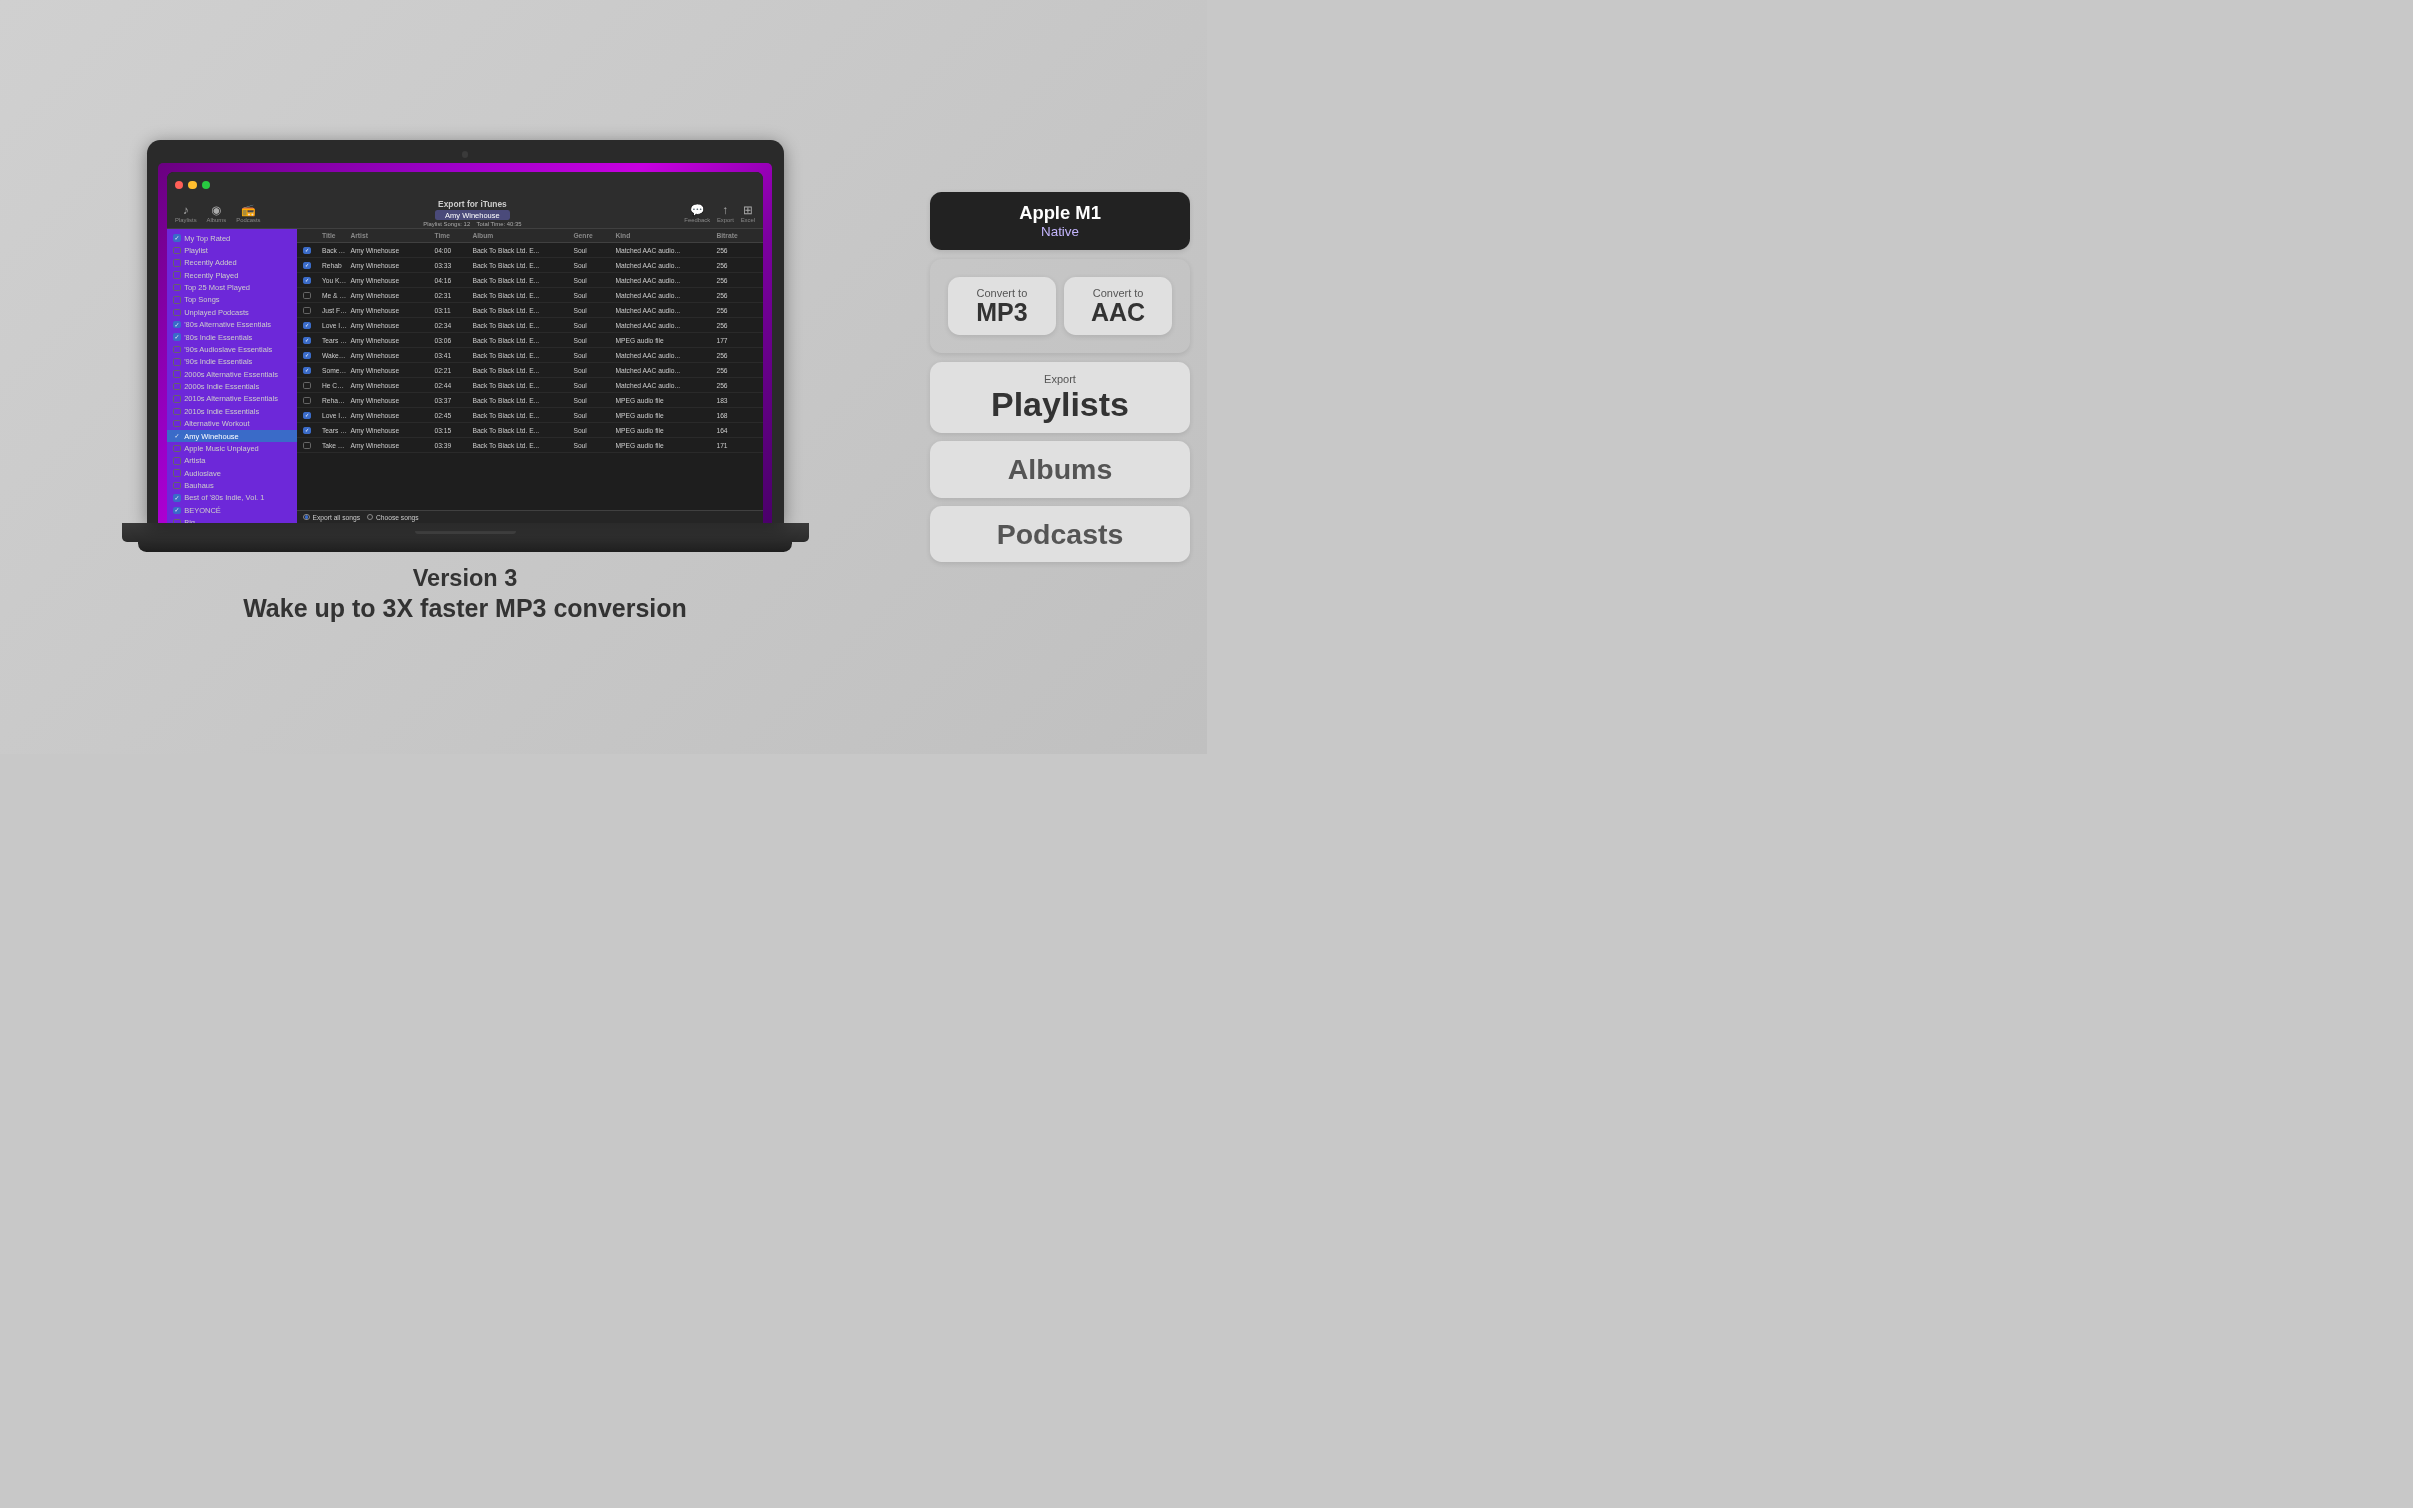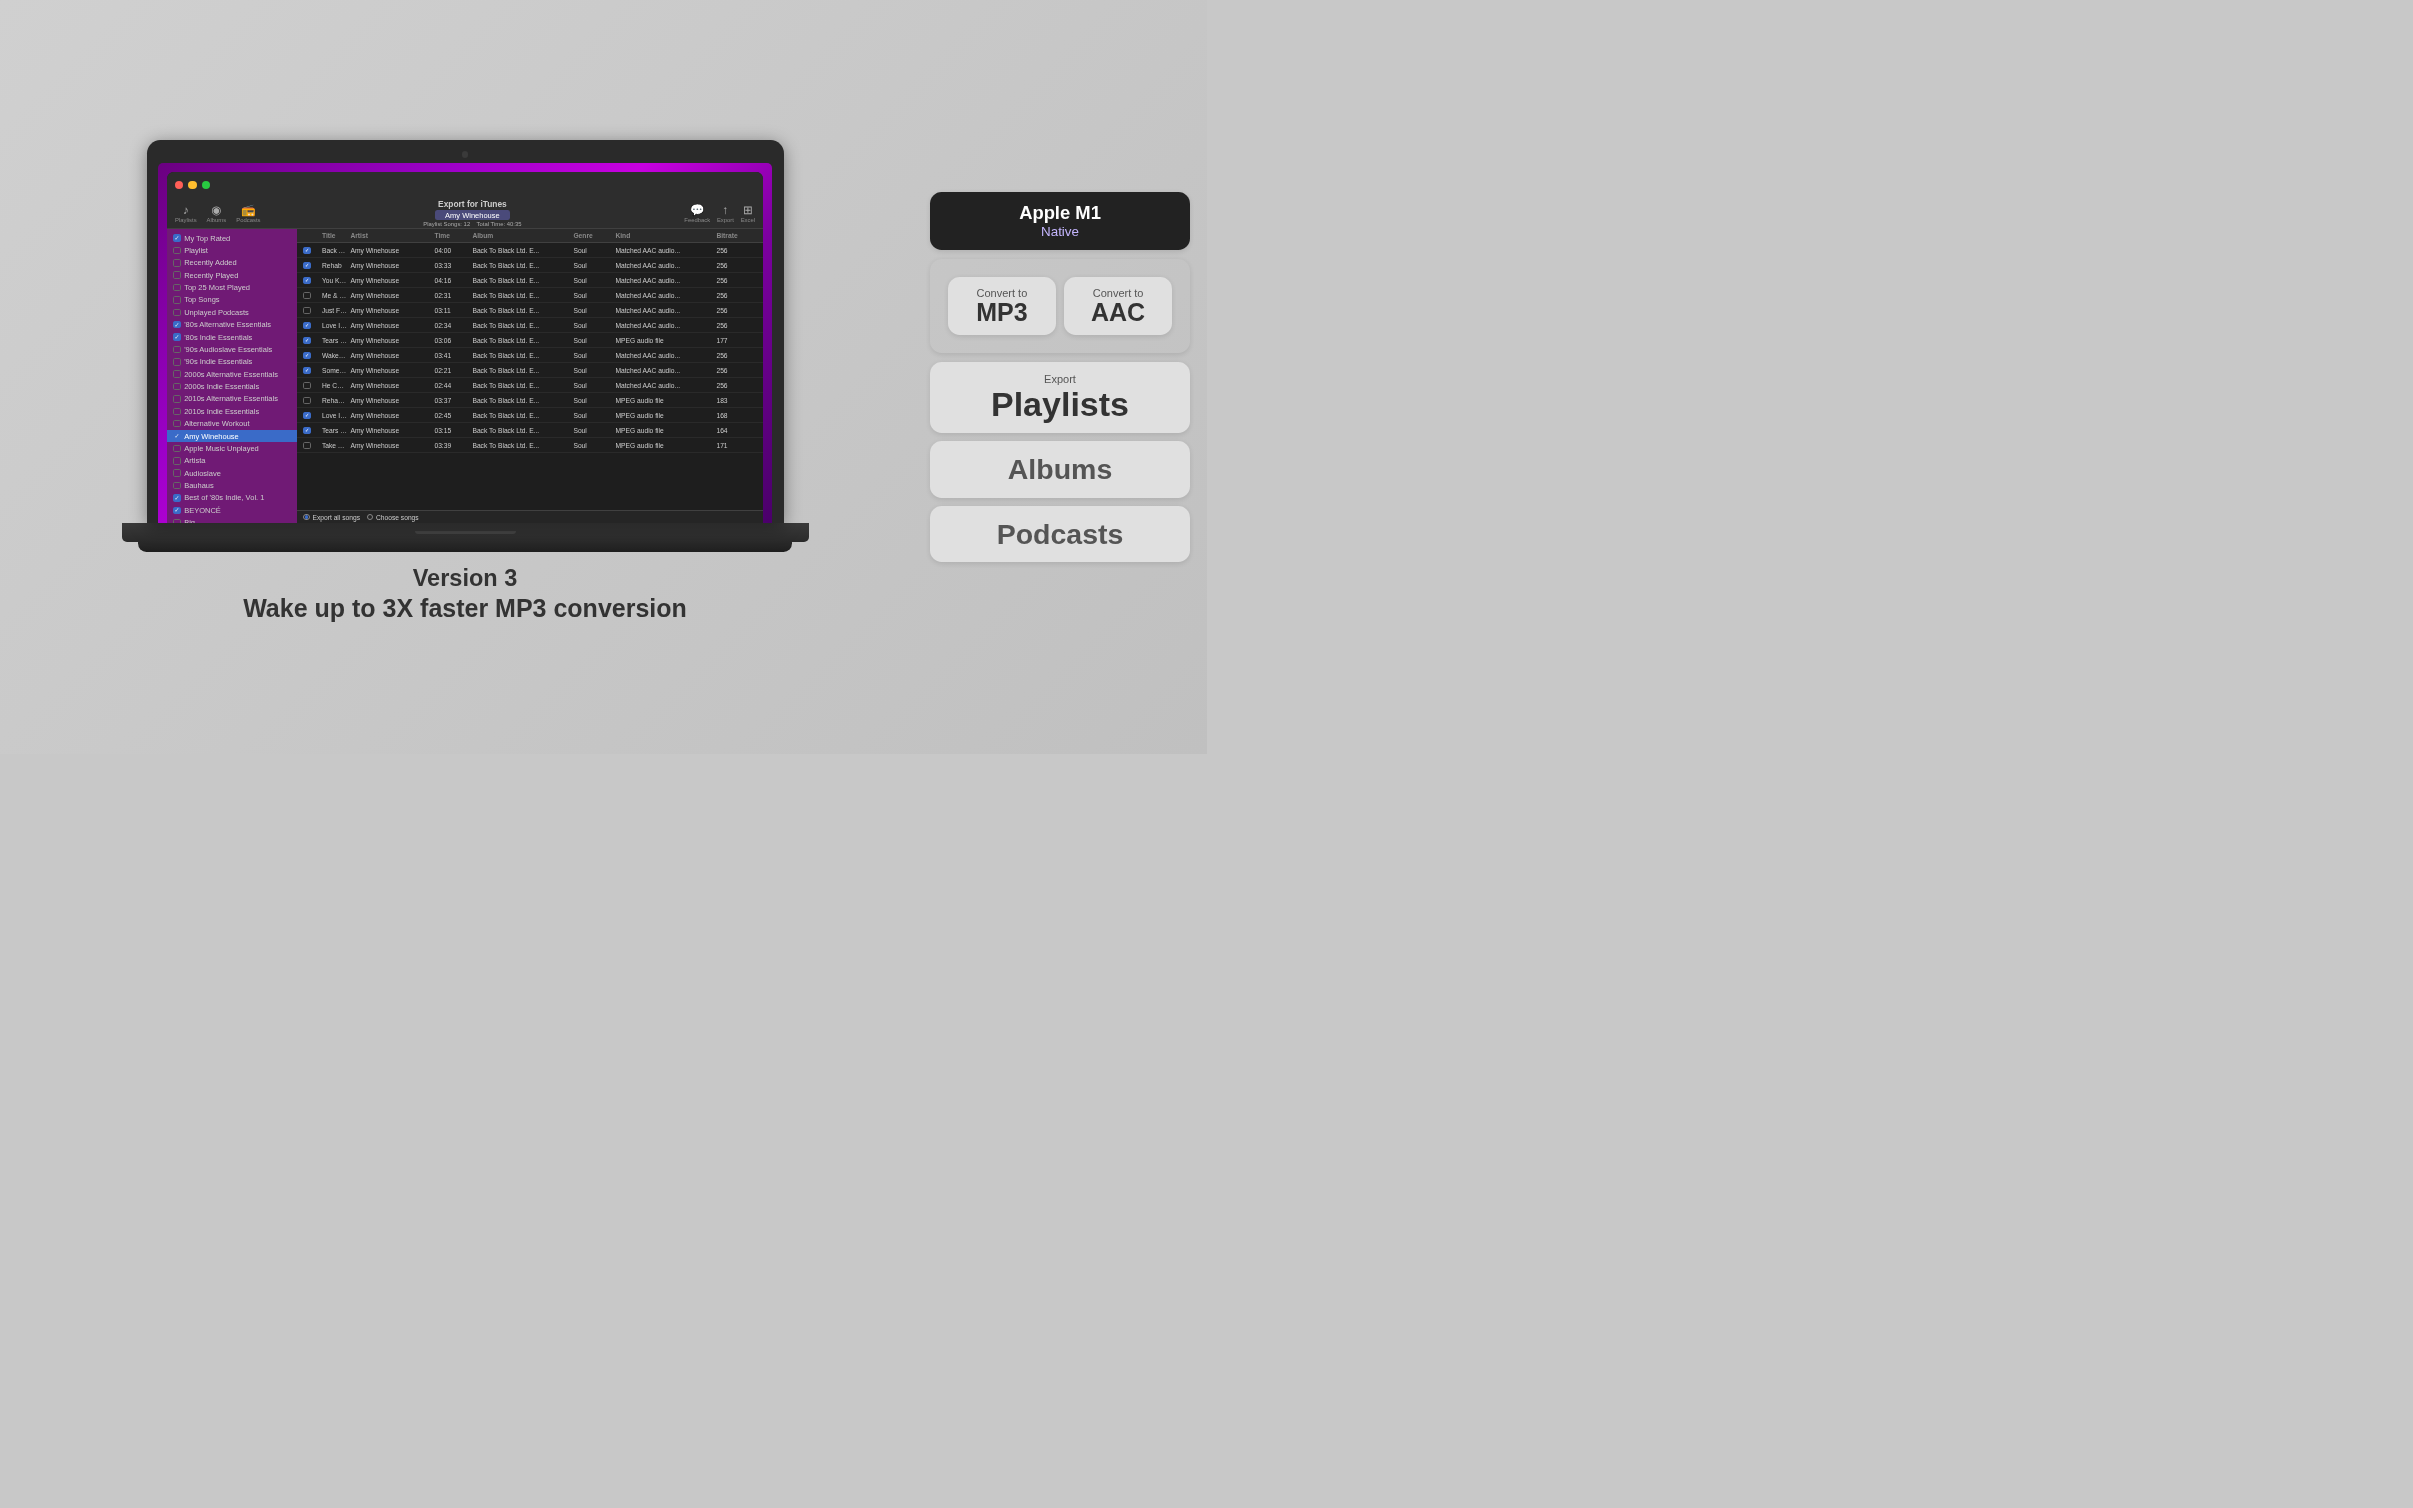--- a/index.html
+++ b/index.html
@@ -200,21 +200,21 @@
 
     .macos-content {
       display: flex;
       flex: 1;
       overflow: hidden;
     }
 
     
     .sidebar {
       width: 130px;
-      background: #701a75;
+      background: #6d28d9;
       flex-shrink: 0;
       overflow-y: auto;
       padding: 3.4px 0;
     }
 
     .sidebar::-webkit-scrollbar { width: 3.4px; }
     .sidebar::-webkit-scrollbar-thumb { background: #555; border-radius: 1.7px; }
 
     .sidebar-item {
       display: flex;

